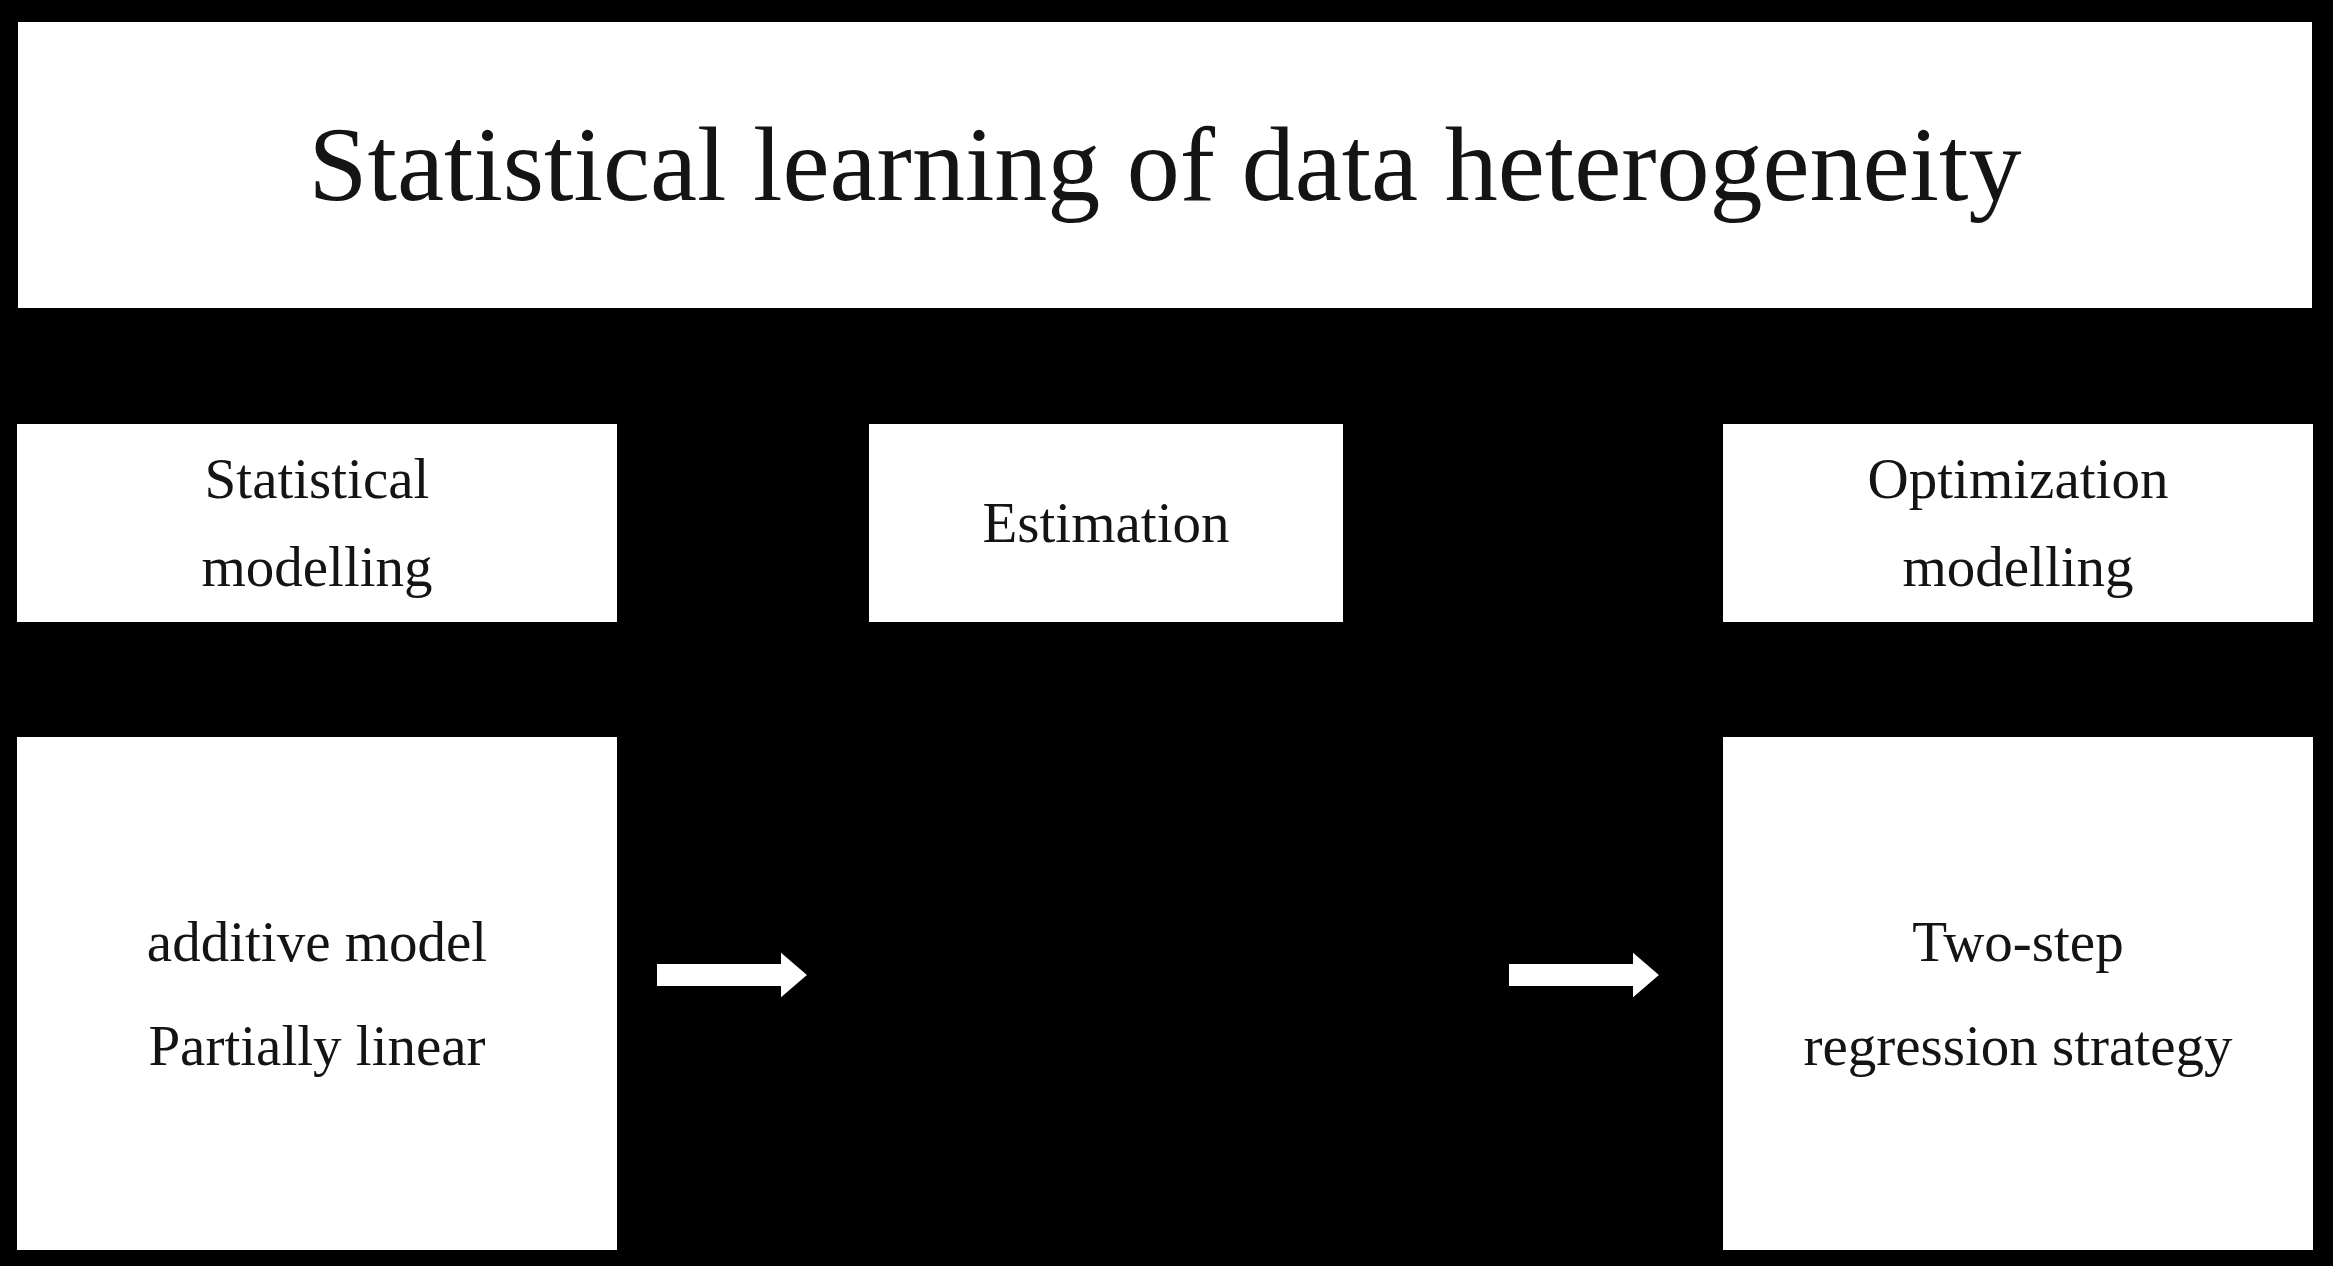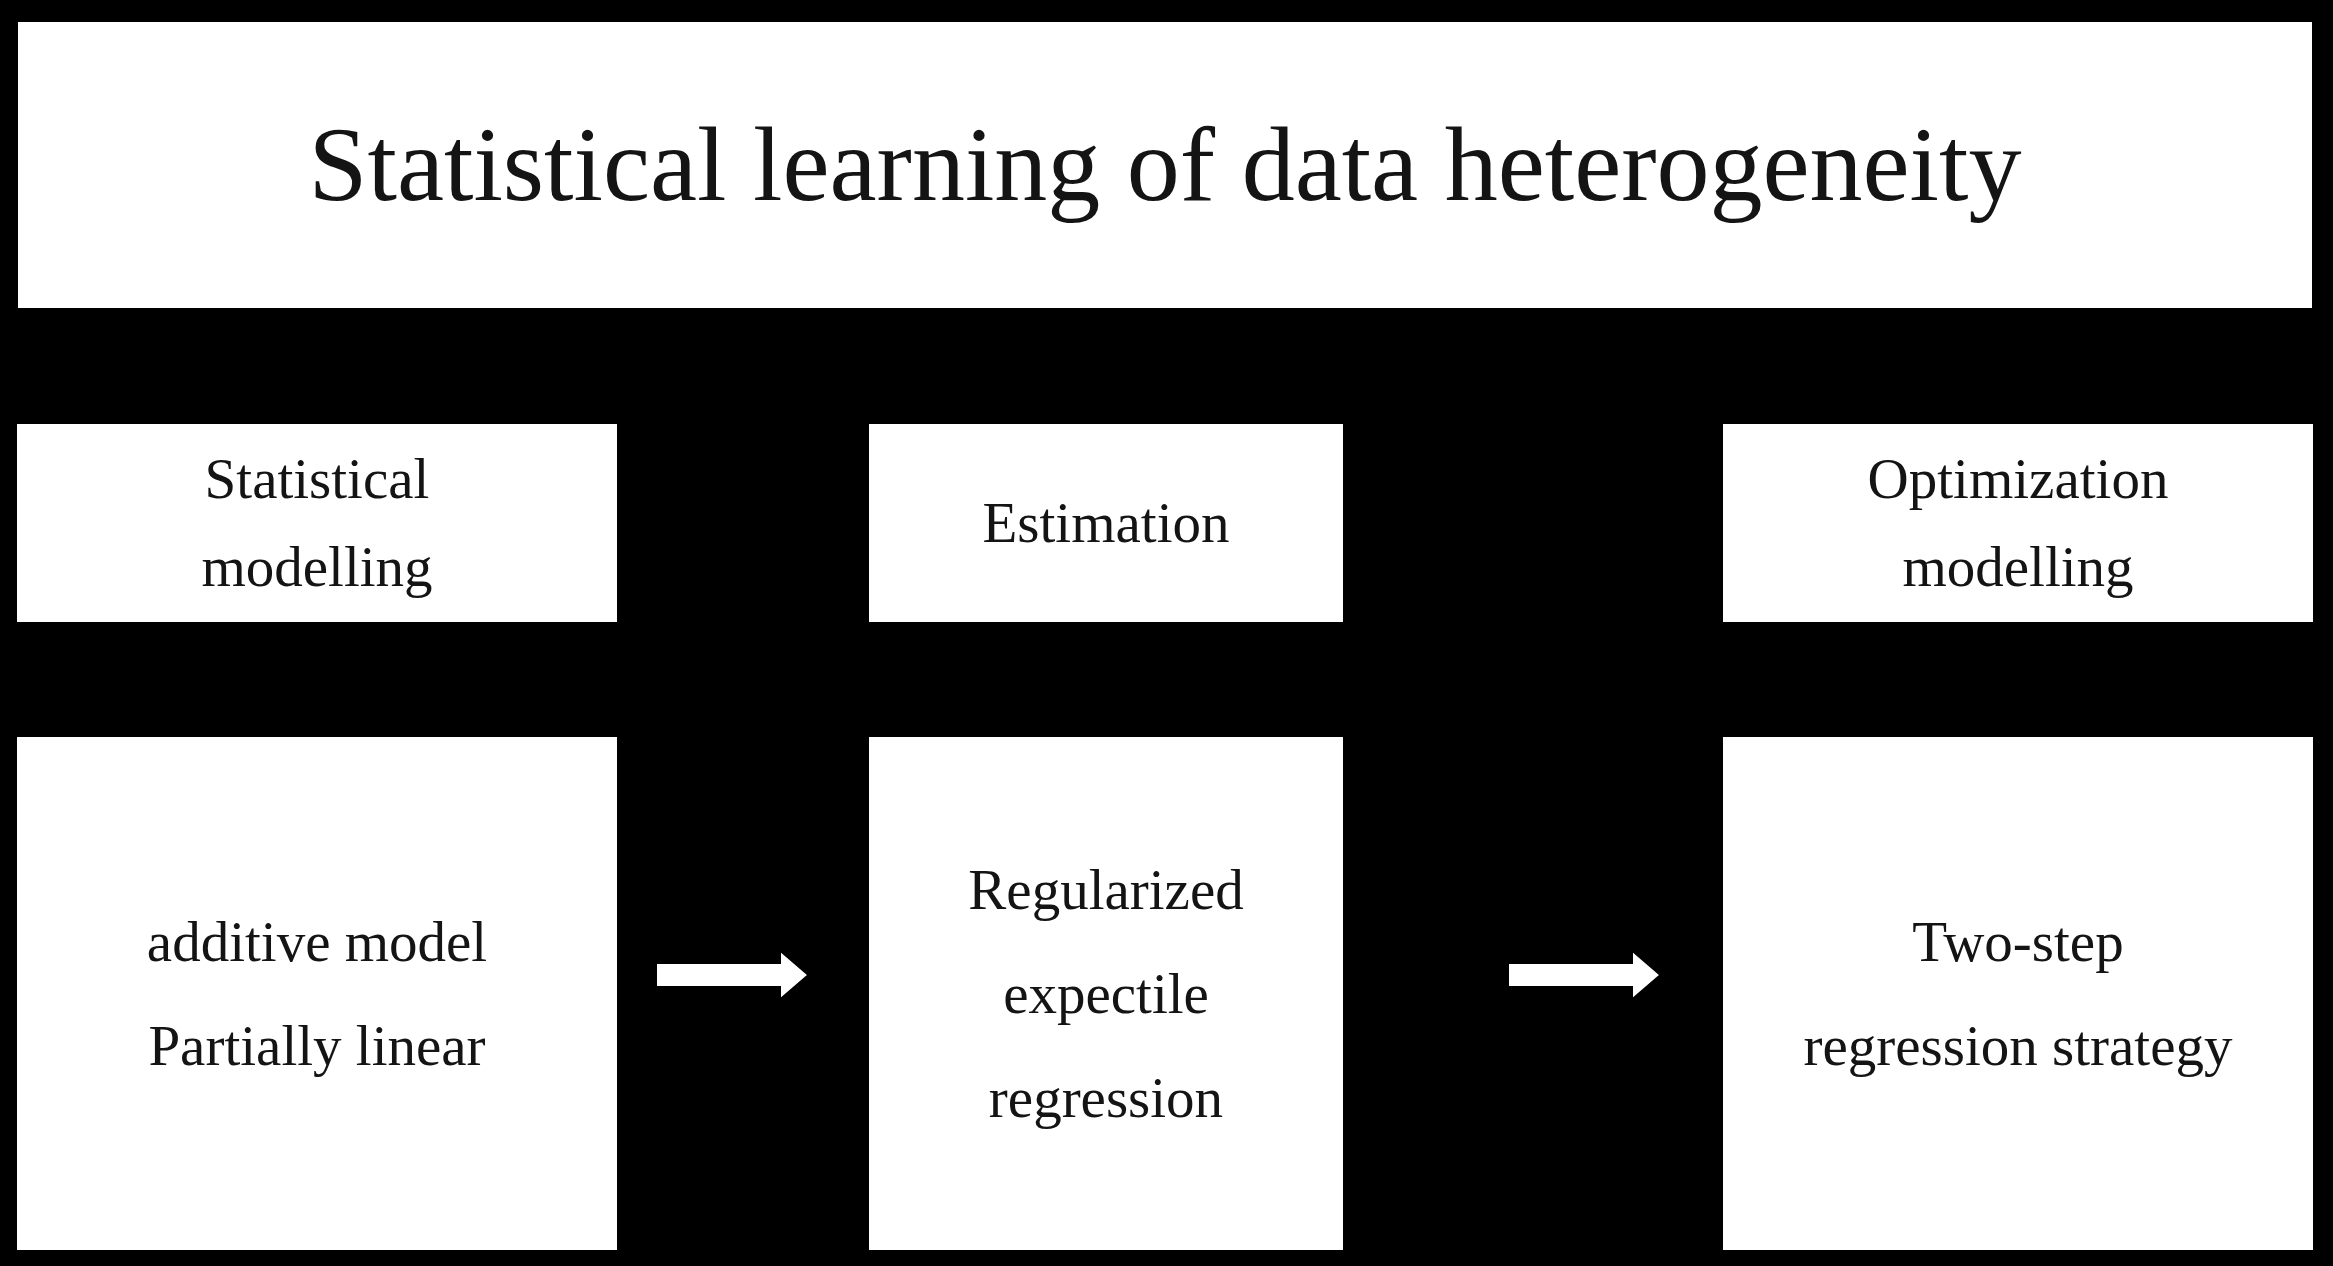--- a/index.html
+++ b/index.html
@@ -85,25 +85,20 @@
   <svg class="arrow" style="left:1513px; top:478px;" width="165" height="44" viewBox="0 0 165 44">
     <line x1="4" y1="22" x2="150" y2="22" stroke="#000000" stroke-width="9" stroke-linecap="round"></line>
     <polyline points="118,4 156,22 118,40" fill="none" stroke="#000000" stroke-width="10" stroke-linecap="round" stroke-linejoin="miter"></polyline>
   </svg>
 
   <div class="box r3 c1">
     <div class="box-line">additive model</div>
     <div class="box-line">Partially linear</div>
   </div>
 
-  <div class="box r3 c2">
-    <div class="box-line">Regularized</div>
-    <div class="box-line">expectile</div>
-    <div class="box-line">regression</div>
-  </div>
 
   <div class="box r3 c3">
     <div class="box-line">Two-step</div>
     <div class="box-line">regression strategy</div>
   </div>
 
   <svg class="arrow" style="left:648px; top:939px;" width="172" height="72" viewBox="0 0 172 72">
     <polygon points="5,21 129,21 129,5 165,36 129,67 129,51 5,51" fill="#ffffff" stroke="#000000" stroke-width="8" stroke-linejoin="miter"></polygon>
   </svg>
 

